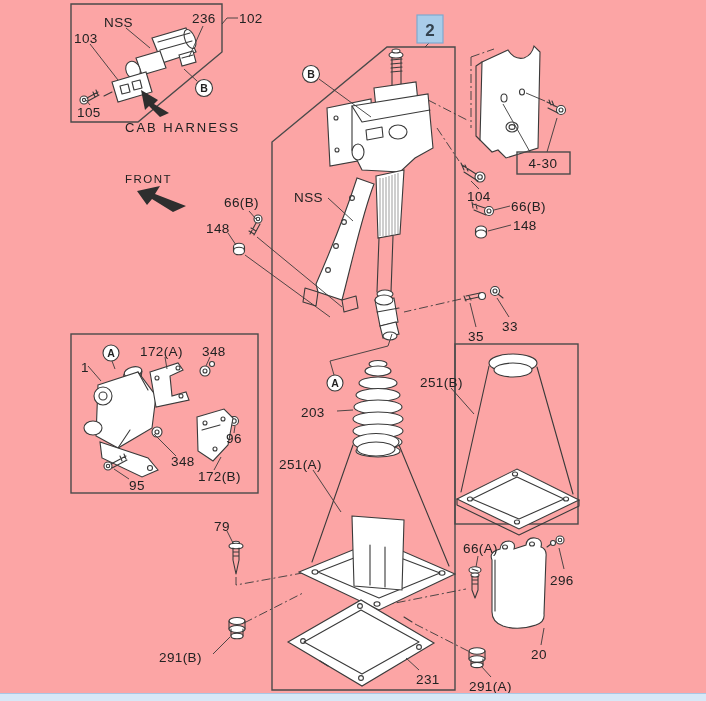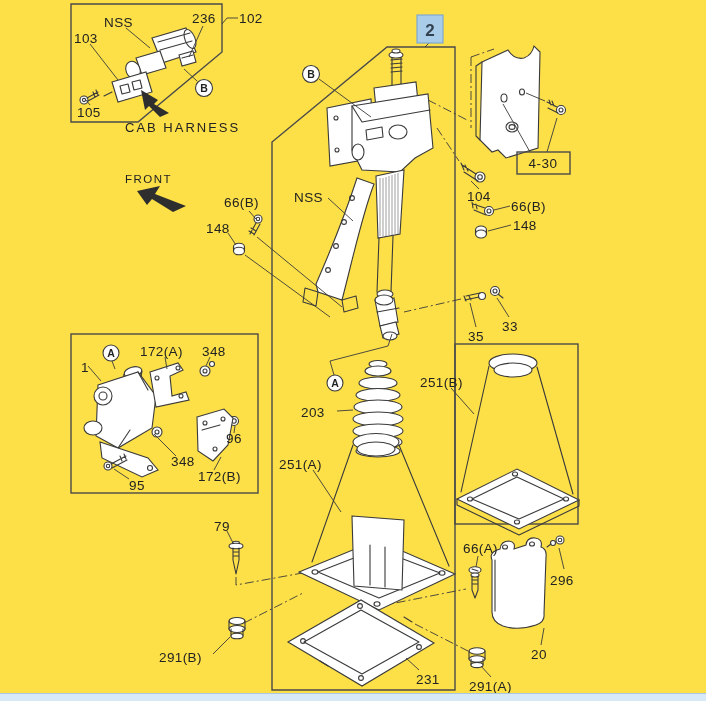--- a/index.html
+++ b/index.html
@@ -1,16 +1,16 @@
 <!DOCTYPE html>
 <html><head>
 <meta charset="utf-8">
 <style>
   html,body{margin:0;padding:0;background:#ffffff;}
-  #stage{position:relative;width:706px;height:701px;background:#fde047;overflow:hidden;
+  #stage{position:relative;width:706px;height:701px;background:#fca5a5;overflow:hidden;
          font-family:"Liberation Sans", sans-serif;}
   svg{position:absolute;left:0;top:0;}
   svg text{font-family:"Liberation Sans", sans-serif;fill:#222;}
   .lbl{font-size:13.5px;letter-spacing:0.4px;}
   .cap{font-size:13px;letter-spacing:2px;}
   .front{font-size:11.5px;letter-spacing:1.5px;}
   .view{font-size:10.5px;font-weight:bold;text-anchor:middle;}
   .co2{font-size:17px;font-weight:bold;text-anchor:middle;fill:#33424f;}
   .boxlbl{font-size:13.5px;text-anchor:middle;letter-spacing:0.5px;}
   .ln{stroke:#3a3a3a;fill:none;stroke-width:1.1;stroke-linejoin:round;stroke-linecap:round;}

